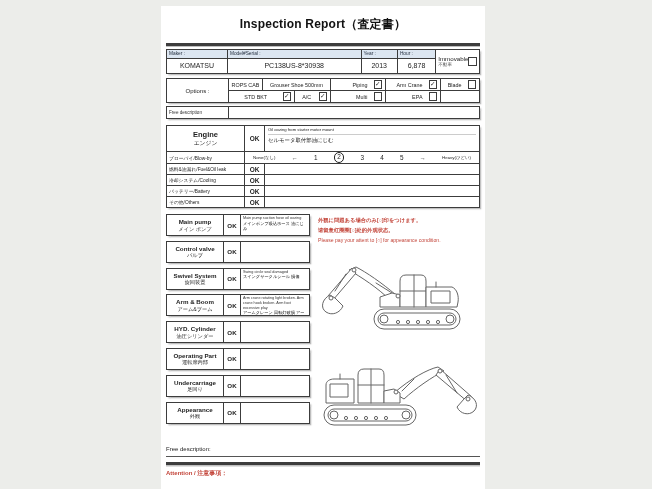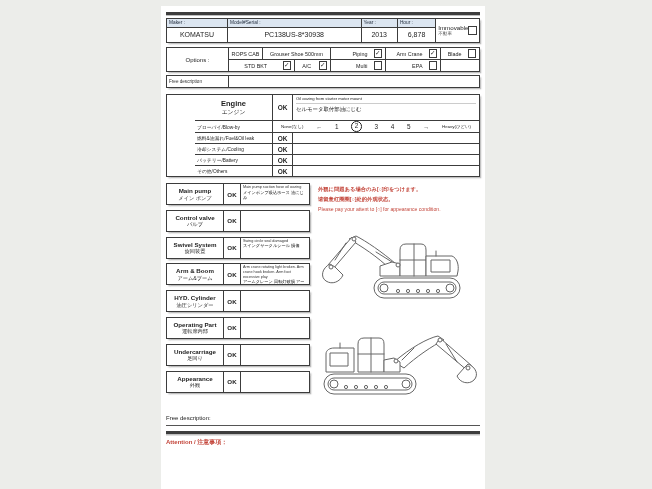--- a/index.html
+++ b/index.html
@@ -118,20 +118,21 @@
   .attention{margin-top:4px;}
   .att-label{color:#c3453a;font-weight:bold;font-size:6px;margin-bottom:2.5px;}
   svg .ln{fill:none;stroke:#666;stroke-width:1;stroke-linecap:round;}
   svg .sh{fill:#fff;stroke:#666;stroke-width:1;stroke-linejoin:round;}
 </style>
 </head>
 <body>
 
 <div class="page">
 
+  <div class="title">Inspection Report（査定書）</div>
 
   <div class="toprule"></div>
 
   <div class="tbl" style="margin-bottom:4px;">
     <div class="hcol" style="width:62px">
       <div class="hlabel">Maker :</div>
       <div class="hvalue">KOMATSU</div>
     </div>
     <div class="hcol" style="width:136px">
       <div class="hlabel">Model#Serial :</div>
@@ -199,21 +200,21 @@
         <div class="optcell" style="flex:1"></div>
       </div>
     </div>
   </div>
 
   <div class="tbl" style="height:13px;margin-bottom:6px;">
     <div class="fdlabel">Free description</div>
     <div class="fdval"></div>
   </div>
 
-  <div class="tbl eng" style="margin-bottom:4px;padding-left:28px;">
+  <div class="tbl eng" style="margin-bottom:4px;">
     <div class="engrow" style="height:25px;">
       <div class="eng-label">
         <div class="eng-title-en">Engine</div>
         <div class="eng-title-ja">エンジン</div>
       </div>
       <div class="eng-ok">OK</div>
       <div class="eng-comment">
         <div class="en">Oil oozing from starter motor mount</div>
         <div class="ja">セルモータ取付部油にじむ</div>
       </div>

